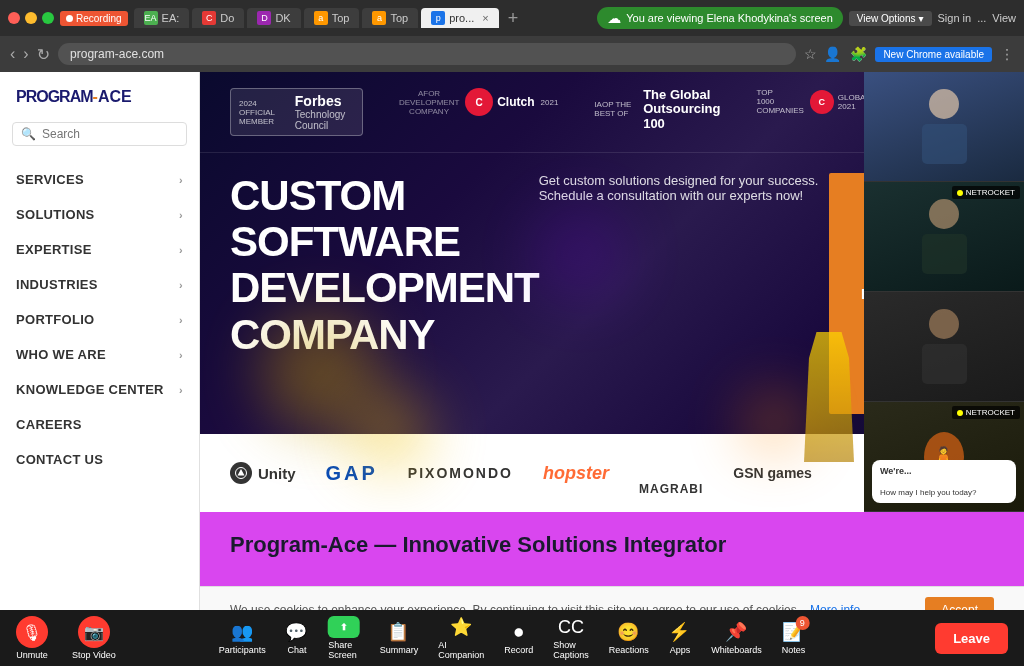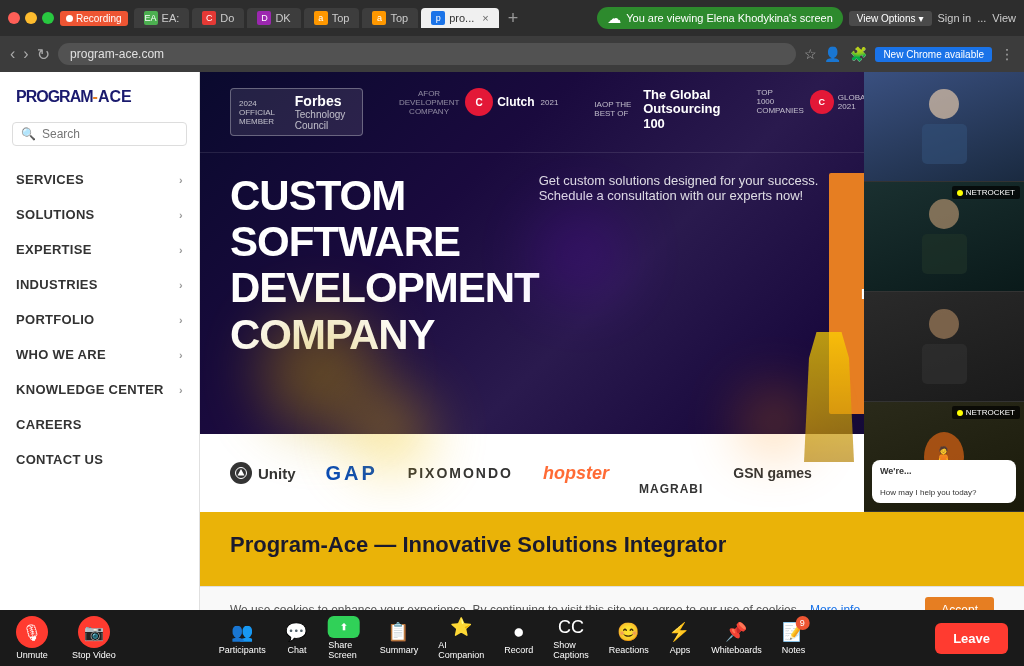--- a/index.html
+++ b/index.html
@@ -62,21 +62,21 @@
 
     .clients-bar { background: white; padding: 16px 30px; display: flex; align-items: center; gap: 30px; }
     .client-logo { font-size: 16px; color: #666; font-weight: 600; display: flex; align-items: center; gap: 5px; }
     .unity-logo { display: flex; align-items: center; gap: 6px; }
     .gap-logo { font-size: 20px; font-weight: 800; color: #0047bb; letter-spacing: 3px; }
     .pixomondo { font-size: 14px; letter-spacing: 2px; color: #333; }
     .hopster { font-style: italic; font-weight: 800; color: #ff6b35; font-size: 18px; }
     .magrabi { font-size: 12px; letter-spacing: 1px; color: #333; margin-top: 32px; }
     .gsn { font-size: 14px; color: #333; }
 
-    .lower-section { background: #eab308; padding: 20px 30px; }
+    .lower-section { background: #d946ef; padding: 20px 30px; }
     .lower-title { font-size: 22px; font-weight: 800; color: #1a1a2e; margin-bottom: 8px; }
     .cookie-bar { background: #f9f9f9; border-top: 1px solid #e0e0e0; padding: 10px 30px; display: flex; align-items: center; gap: 10px; font-size: 12px; color: #555; }
     .more-info-link { color: #1a73e8; cursor: pointer; }
     .accept-btn { background: #e67e22; color: white; border: none; padding: 6px 16px; border-radius: 3px; font-size: 12px; cursor: pointer; margin-left: auto; }
 
     
     .video-panel { position: absolute; right: 0; top: 0; width: 160px; height: 440px; background: #1a1a1a; display: flex; flex-direction: column; }
     .video-thumb { flex: 1; position: relative; border-bottom: 1px solid #333; background: #2a2a2a; overflow: hidden; display: flex; align-items: center; justify-content: center; }
     .netrocket-badge { position: absolute; top: 4px; right: 4px; background: rgba(0,0,0,0.7); color: white; font-size: 8px; padding: 2px 5px; border-radius: 2px; display: flex; align-items: center; gap: 3px; }
     .nr-dot { width: 6px; height: 6px; border-radius: 50%; background: #ff0; }

